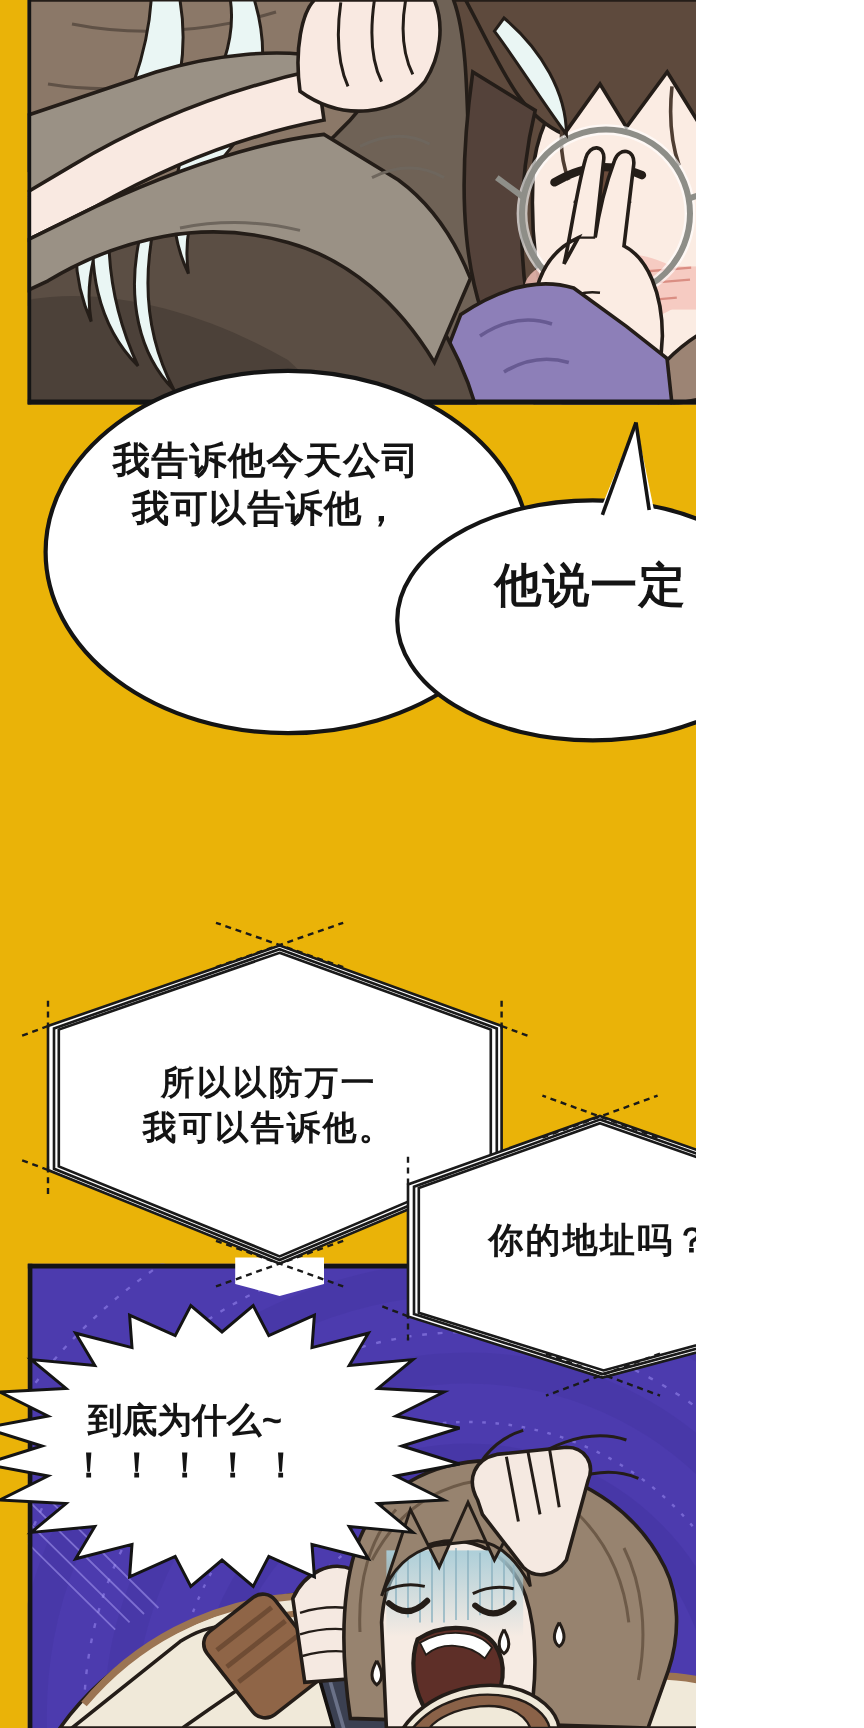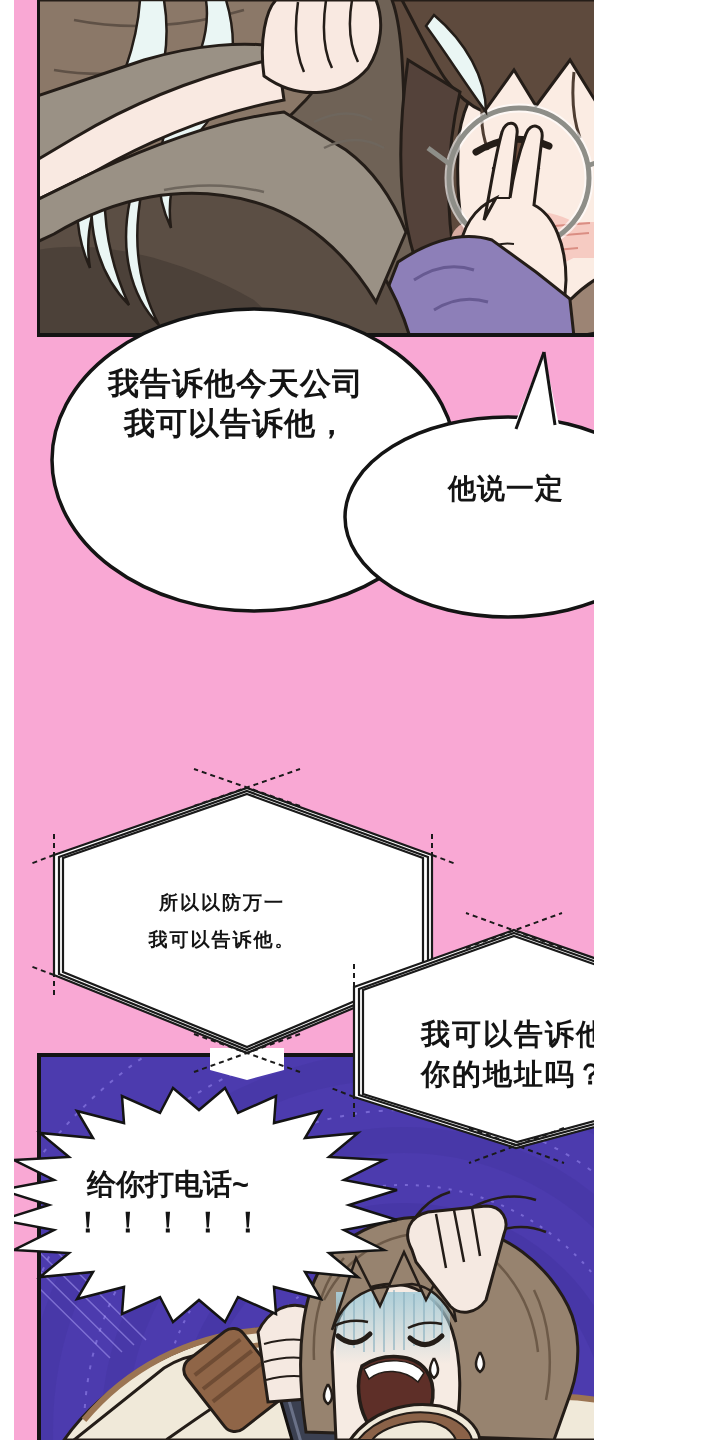--- a/index.html
+++ b/index.html
@@ -1,28 +1,28 @@
 <!DOCTYPE html>
 <html><head>
 <meta charset="utf-8">
 <style>
   html,body{margin:0;padding:0;background:#ffffff;}
   .page{
-    position:relative;width:580px;height:1440px;background:#f9a8d4;
-    overflow:hidden;font-family:"Liberation Sans","DejaVu Sans",sans-serif;margin-left:14px;
+    position:relative;width:580px;height:1440px;background:#eab308;
+    overflow:hidden;font-family:"Liberation Sans","DejaVu Sans",sans-serif;
   }
   svg.art{position:absolute;left:0;top:0;}
   .txt{
     position:absolute;transform:translateX(-50%);
     text-align:center;font-weight:700;color:#141414;white-space:nowrap;z-index:10;
   }
   .txt div{white-space:nowrap;}
   .b1{left:222px;top:364px;font-size:31px;line-height:40px;letter-spacing:1px;}
-  .b2{left:492px;top:470px;font-size:28px;line-height:38px;letter-spacing:1px;}
-  .h1{left:208px;top:884px;font-size:19px;line-height:37px;letter-spacing:2px;}
+  .b2{left:492px;top:470px;font-size:39px;line-height:38px;letter-spacing:1px;}
+  .h1{left:224px;top:884px;font-size:28px;line-height:37px;letter-spacing:2px;}
   .h2{left:500px;top:1014px;font-size:29px;line-height:40px;letter-spacing:2px;}
   .burst{left:154px;top:1165px;font-size:29px;line-height:38px;}
   .burst .marks{letter-spacing:11px;padding-left:11px;}
 </style>
 </head>
 <body>
 
 <div class="page">
 
 <svg class="art" width="720" height="1440" viewBox="0 0 720 1440">
@@ -299,22 +299,21 @@
 <div class="txt b2">
   <div>他说一定</div>
 </div>
 
 <div class="txt h1">
   <div>所以以防万一</div>
   <div>我可以告诉他。</div>
 </div>
 
 <div class="txt h2">
-  <div>我可以告诉他</div>
   <div>你的地址吗？</div>
 </div>
 
 <div class="txt burst">
-  <div>给你打电话~</div>
+  <div>到底为什么~</div>
   <div class="marks">！！！！！</div>
 </div>
 
 </div>
 
 </body></html>

